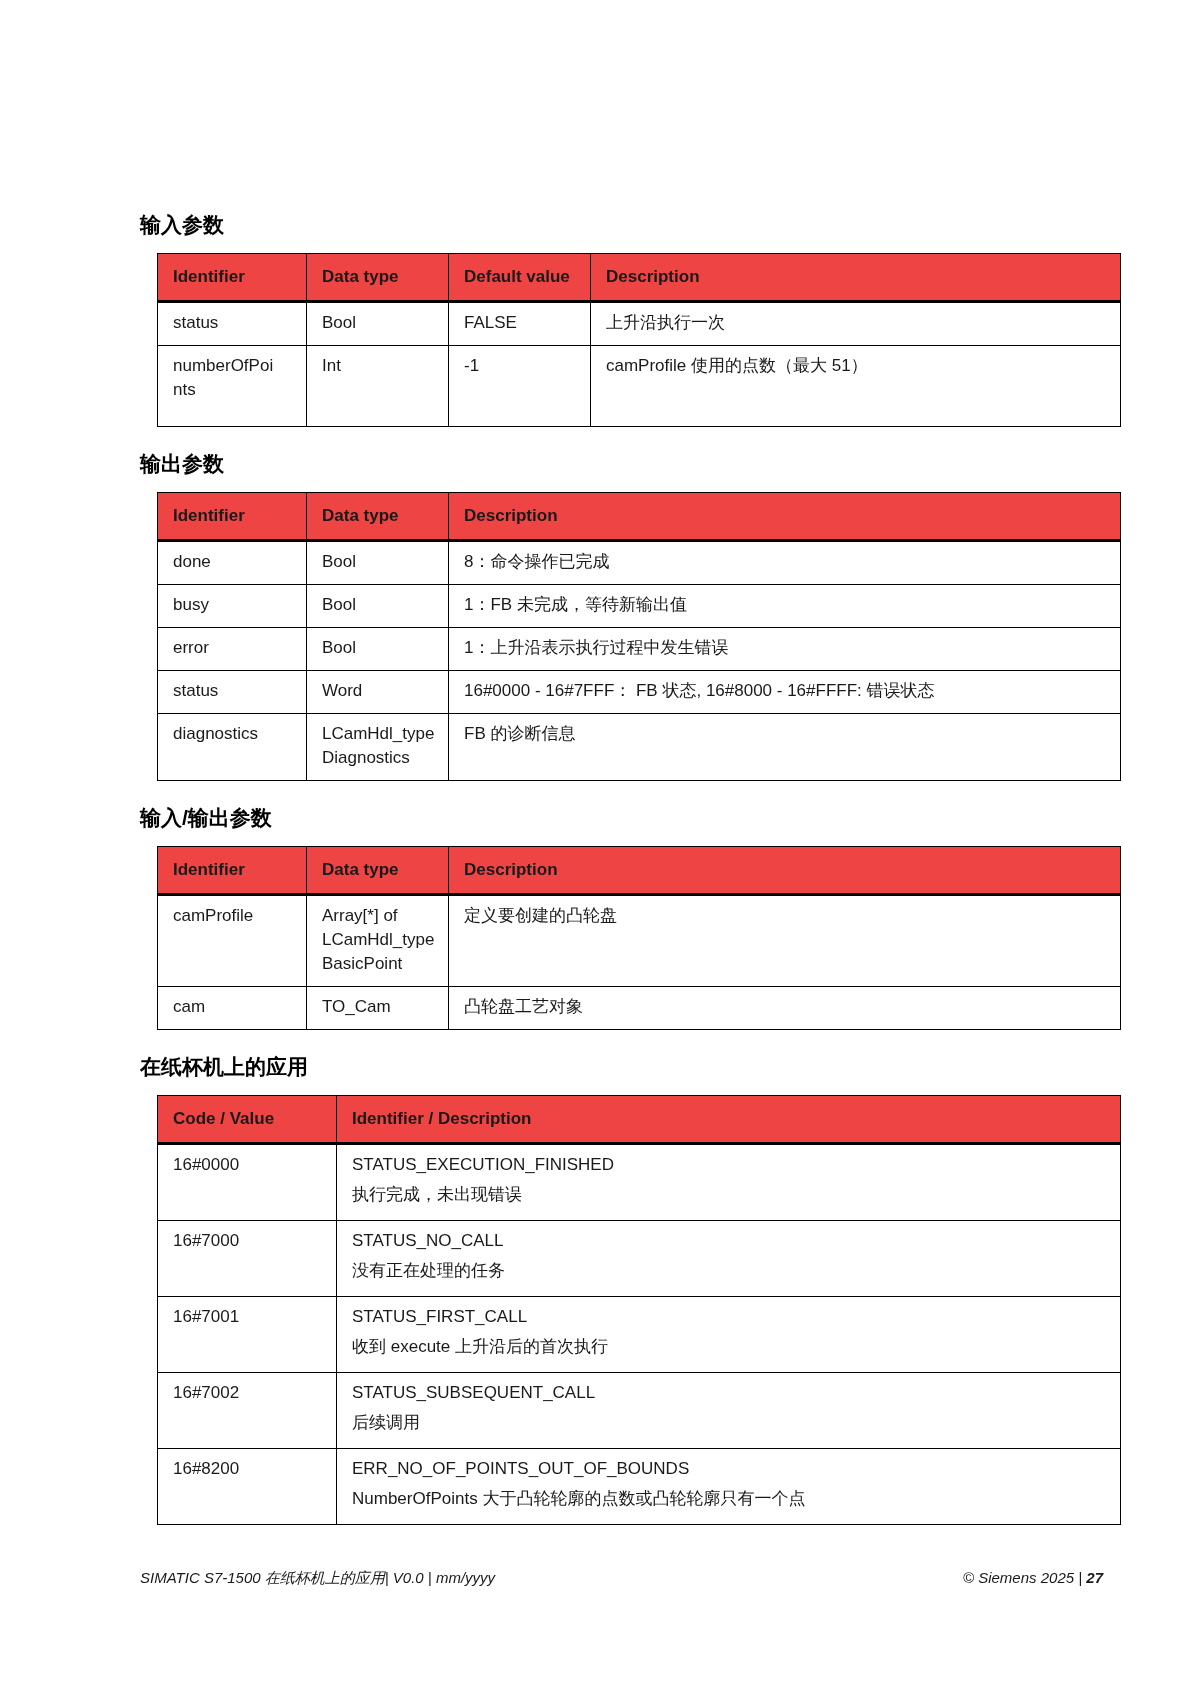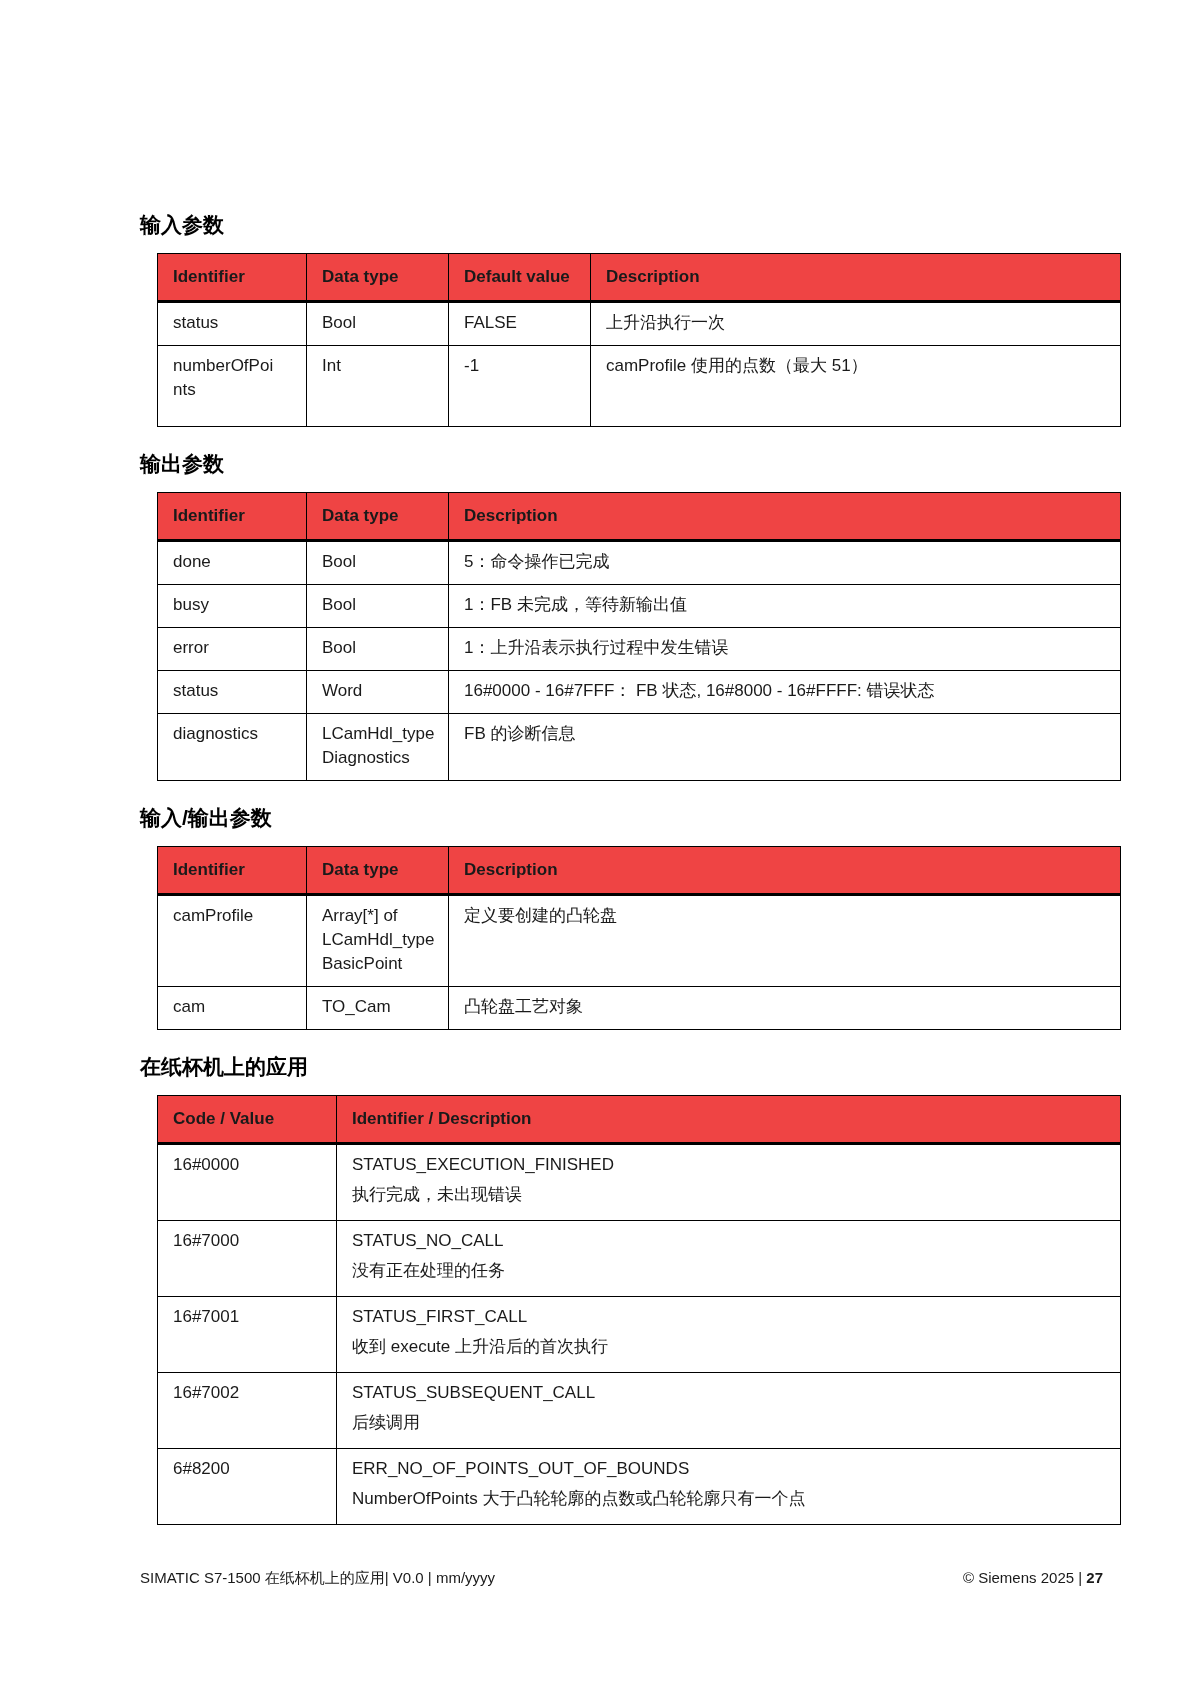--- a/index.html
+++ b/index.html
@@ -63,20 +63,21 @@
     position: absolute;
     top: 1568px;
     left: 140px;
     width: 963px;
     display: flex;
     justify-content: space-between;
     align-items: baseline;
     font-size: 15px;
     line-height: 20px;
     color: #1a1a1a;
+    font-style: italic;
   }
   .page-num { font-weight: 700; }
 </style>
 </head>
 <body>
 
 <div class="content">
 
   <section>
     <h2 class="sec-h">输入参数</h2>
@@ -124,21 +125,21 @@
         <tr>
           <th>Identifier</th>
           <th>Data type</th>
           <th>Description</th>
         </tr>
       </thead>
       <tbody>
         <tr>
           <td class="id-cell">done</td>
           <td>Bool</td>
-          <td>5：命令操作已完成</td>
+          <td>8：命令操作已完成</td>
         </tr>
         <tr>
           <td class="id-cell">busy</td>
           <td>Bool</td>
           <td>1：FB 未完成，等待新输出值</td>
         </tr>
         <tr>
           <td class="id-cell">error</td>
           <td>Bool</td>
           <td>1：上升沿表示执行过程中发生错误</td>
@@ -223,21 +224,21 @@
           </td>
         </tr>
         <tr>
           <td class="id-cell">16#7002</td>
           <td>
             <div class="code-id">STATUS_SUBSEQUENT_CALL</div>
             <div class="code-desc">后续调用</div>
           </td>
         </tr>
         <tr>
-          <td class="id-cell">6#8200</td>
+          <td class="id-cell">16#8200</td>
           <td>
             <div class="code-id">ERR_NO_OF_POINTS_OUT_OF_BOUNDS</div>
             <div class="code-desc">NumberOfPoints 大于凸轮轮廓的点数或凸轮轮廓只有一个点</div>
           </td>
         </tr>
       </tbody>
     </table>
   </section>
 
 </div>

